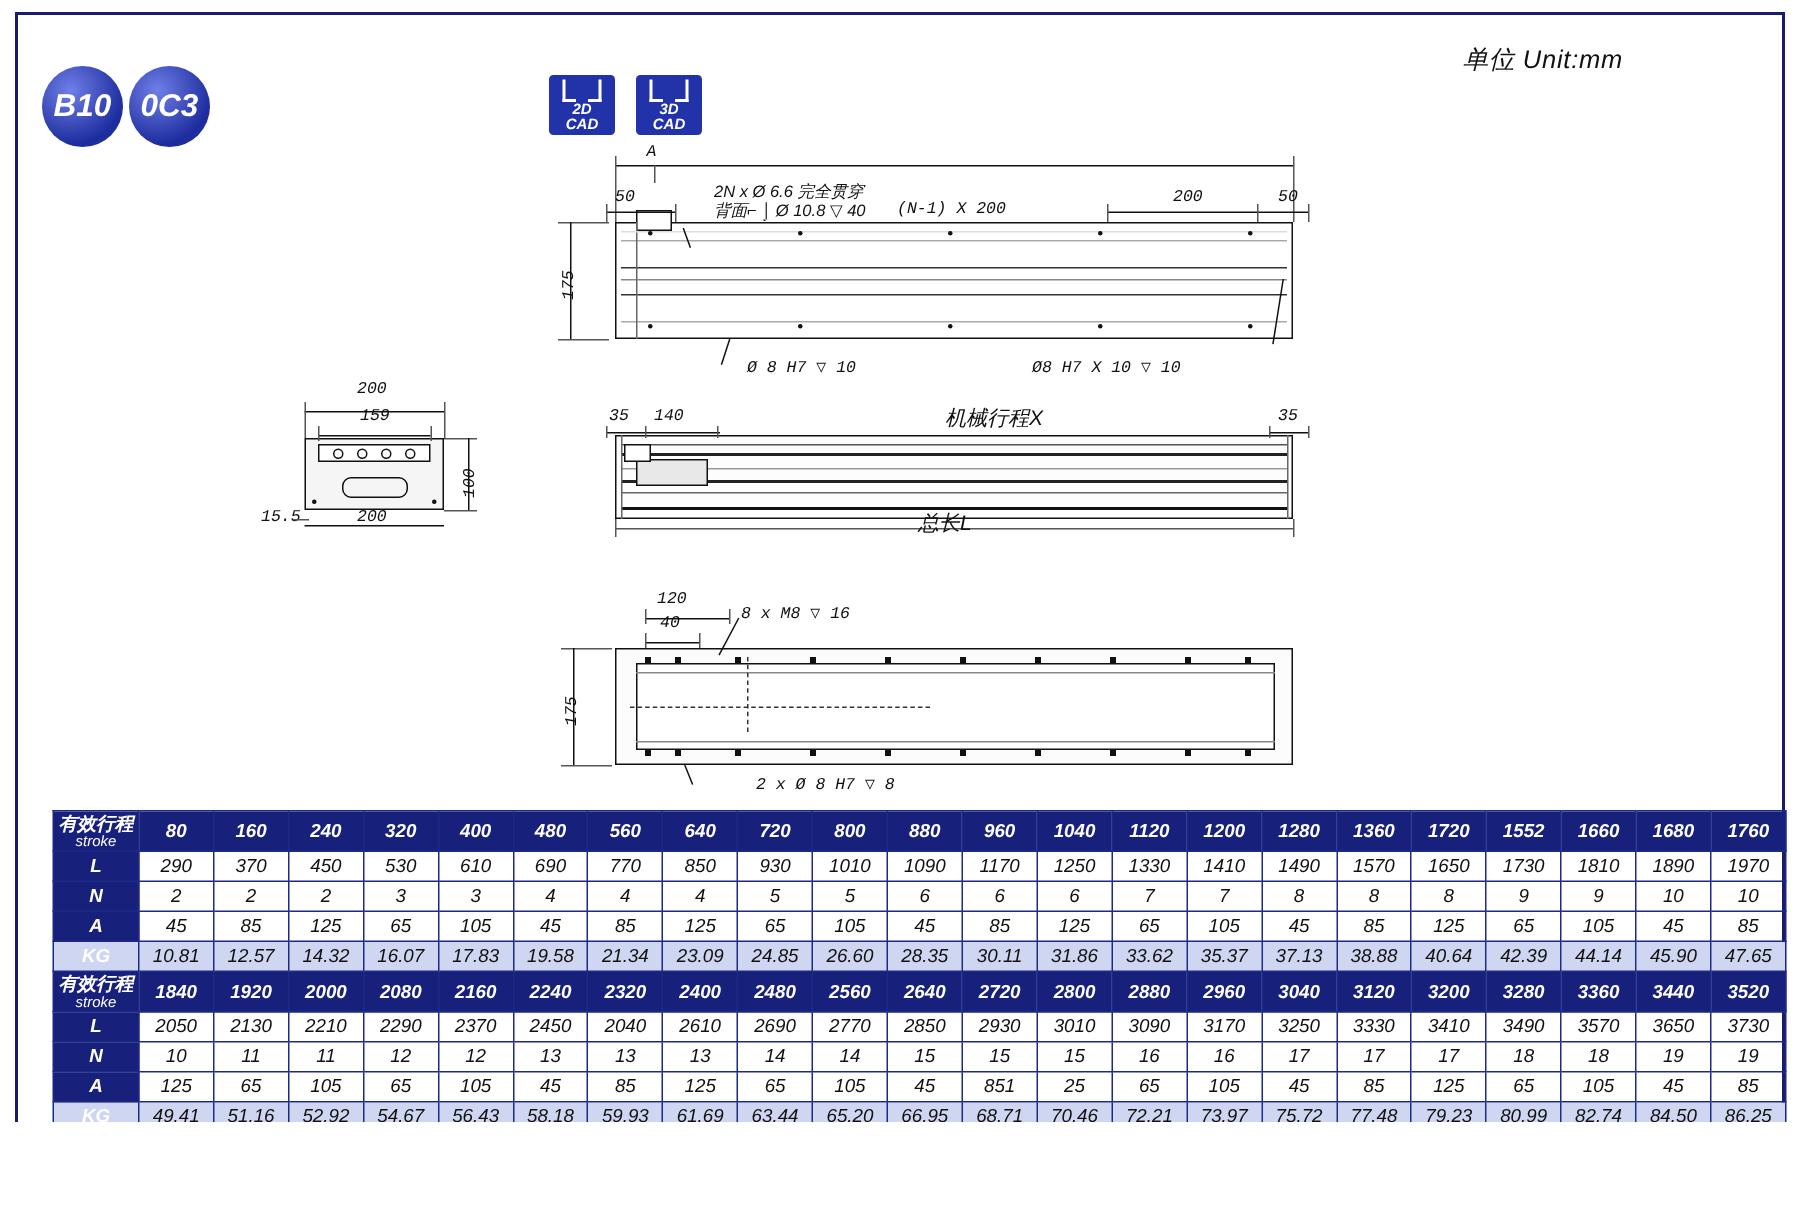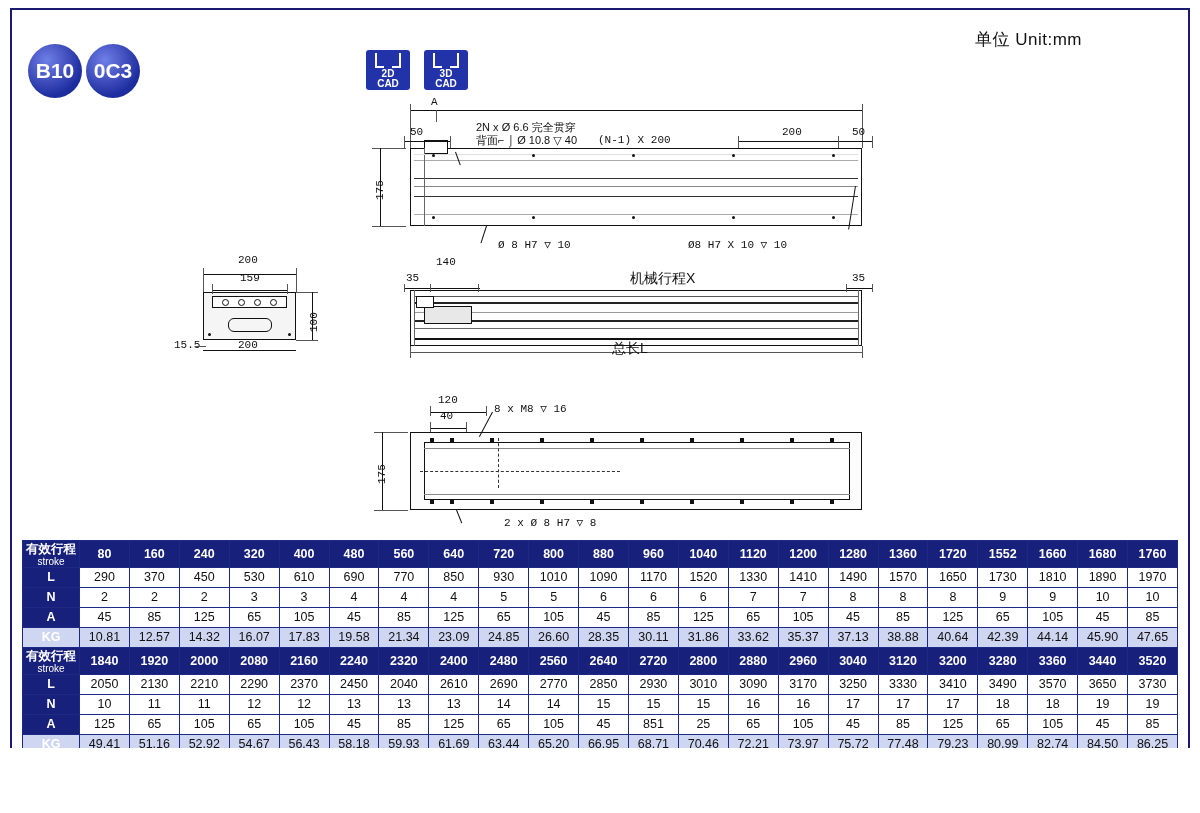--- a/index.html
+++ b/index.html
@@ -1,17 +1,17 @@
 <!DOCTYPE html>
 <html><head>
 <meta charset="utf-8">
 <style>
   html,body{margin:0;padding:0;background:#ffffff;}
   body{font-family:"Liberation Sans","DejaVu Sans",sans-serif;}
-  #page{position:relative;width:1200px;height:748px;background:#fff;overflow:hidden;}
+  #page{position:relative;width:1200px;height:748px;background:#fff;overflow:hidden;font-style:italic;}
   #frame{position:absolute;left:10px;top:8px;width:1180px;height:796px;border:2px solid #1a1a6e;box-sizing:border-box;}
   .abs{position:absolute;}
   .unit-label{left:975px;top:28px;font-size:18px;color:#111;letter-spacing:.5px;}
   
   .badge{position:absolute;border-radius:50%;background:radial-gradient(circle at 35% 30%,#6f7fe8,#1e2d9e 70%);color:#fff;display:flex;align-items:center;justify-content:center;font-weight:bold;}
   #badge1{left:28px;top:44px;width:54px;height:54px;font-size:21px;}
   #badge2{left:86px;top:44px;width:54px;height:54px;font-size:21px;}
   .head-title{left:158px;top:56px;font-size:21px;color:#111;}
   .cadbtn{position:absolute;width:44px;height:40px;background:#2233aa;border-radius:3px;color:#fff;font-size:10px;font-weight:bold;text-align:center;}
   .cadbtn .g{display:block;height:17px;margin-top:2px;position:relative;}
@@ -27,21 +27,21 @@
   .vl{width:1px;}
   .thin{background:#333;}
   .dash-h{position:absolute;height:0;border-top:1px dashed #333;}
   .dash-v{position:absolute;width:0;border-left:1px dashed #333;}
   .dim{position:absolute;font-size:11px;color:#111;font-family:"Liberation Serif",serif;white-space:nowrap;}
   .dimmono{font-family:"Liberation Mono","DejaVu Sans Mono",monospace;}
   .cn{font-family:"Liberation Sans","DejaVu Sans",sans-serif;}
   .box{position:absolute;border:1px solid #111;box-sizing:border-box;}
   .rot{transform-origin:left top;}
   
-  #tbl{position:absolute;left:22px;top:540px;width:1156px;}
+  #tbl{position:absolute;left:10px;top:540px;width:1156px;padding-left:25px;}
   table{border-collapse:collapse;width:100%;font-size:12.5px;font-family:"Liberation Sans",sans-serif;}
   td,th{border:1px solid #1c2a86;text-align:center;padding:1px 0;height:17px;line-height:15px;color:#111;}
   .hdr{background:#17207a;color:#fff;font-weight:bold;}
   .rowlab{background:#17207a;color:#fff;font-weight:bold;width:56px;}
   .kgrow td{background:#cfd6f2;text-align:center;}
   .kglab{background:#17207a;color:#fff;font-weight:bold;}
   .hdr .sub{display:block;font-size:10px;font-weight:normal;line-height:9px;}
   .note{position:absolute;left:26px;top:780px;font-size:13.5px;color:#d40000;font-weight:bold;}
 </style>
 </head>
@@ -176,21 +176,21 @@
     <div class="ln hl" style="left:414px;top:328px;width:444px;background:#666;"></div>
     <div class="ln hl" style="left:414px;top:338px;width:444px;background:#111;height:2px;"></div>
 
     <div class="box" style="left:424px;top:306px;width:48px;height:18px;background:#e8e8e8;"></div>
     <div class="box" style="left:416px;top:296px;width:18px;height:12px;background:#fff;"></div>
     <div class="ln vl" style="left:414px;top:290px;height:56px;background:#666;"></div>
     <div class="ln vl" style="left:858px;top:290px;height:56px;background:#666;"></div>
 
     <div class="dim dimmono" style="left:406px;top:272px;">35</div>
 
-    <div class="dim dimmono" style="left:436px;top:256px;">140</div>
+    <div class="dim dimmono" style="left:436px;top:272px;">140</div>
     <div class="ln hl" style="left:404px;top:288px;width:76px;"></div>
     <div class="ln vl" style="left:404px;top:284px;height:8px;background:#555;"></div>
     <div class="ln vl" style="left:430px;top:284px;height:8px;background:#555;"></div>
     <div class="ln vl" style="left:478px;top:284px;height:8px;background:#555;"></div>
 
     <div class="dim cn" style="left:630px;top:270px;font-size:14px;">机械行程X</div>
 
     <div class="dim dimmono" style="left:852px;top:272px;">35</div>
     <div class="ln hl" style="left:846px;top:288px;width:26px;"></div>
     <div class="ln vl" style="left:846px;top:284px;height:8px;background:#555;"></div>
@@ -290,21 +290,21 @@
             <td>450</td>
             <td>530</td>
             <td>610</td>
             <td>690</td>
             <td>770</td>
             <td>850</td>
             <td>930</td>
             <td>1010</td>
             <td>1090</td>
             <td>1170</td>
-            <td>1520</td>
+            <td>1250</td>
             <td>1330</td>
             <td>1410</td>
             <td>1490</td>
             <td>1570</td>
             <td>1650</td>
             <td>1730</td>
             <td>1810</td>
             <td>1890</td>
             <td>1970</td>
           </tr>

